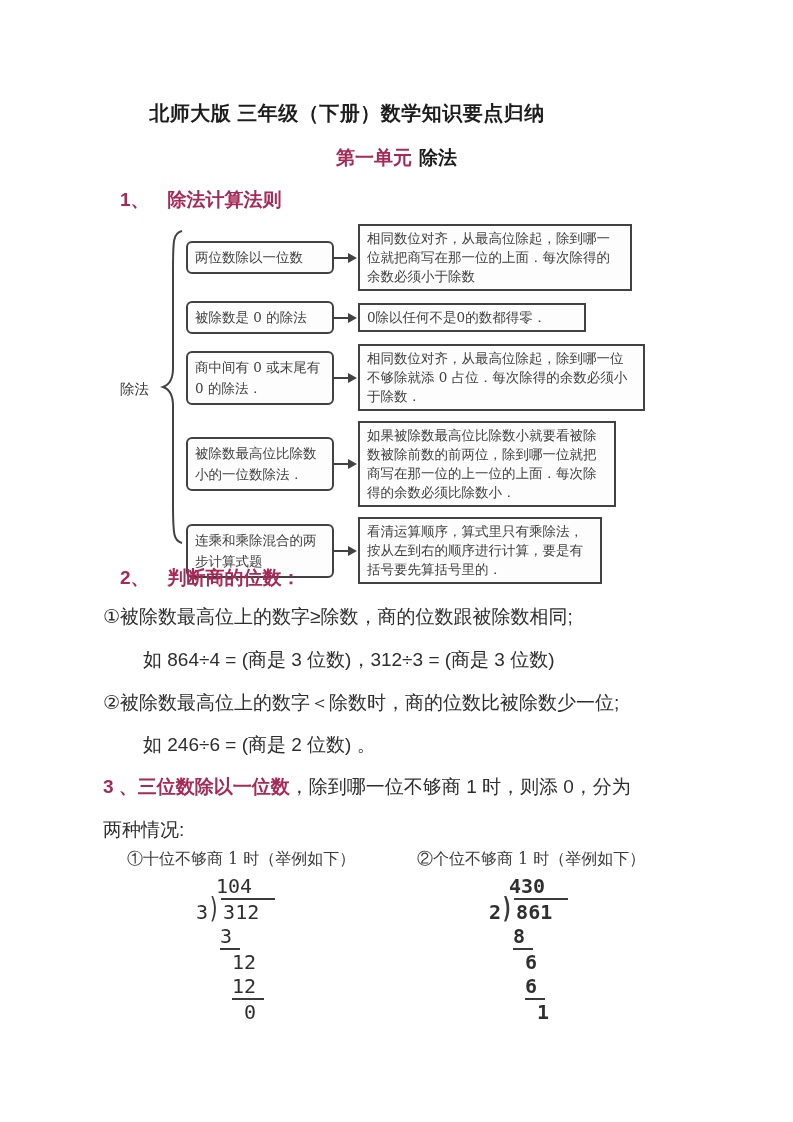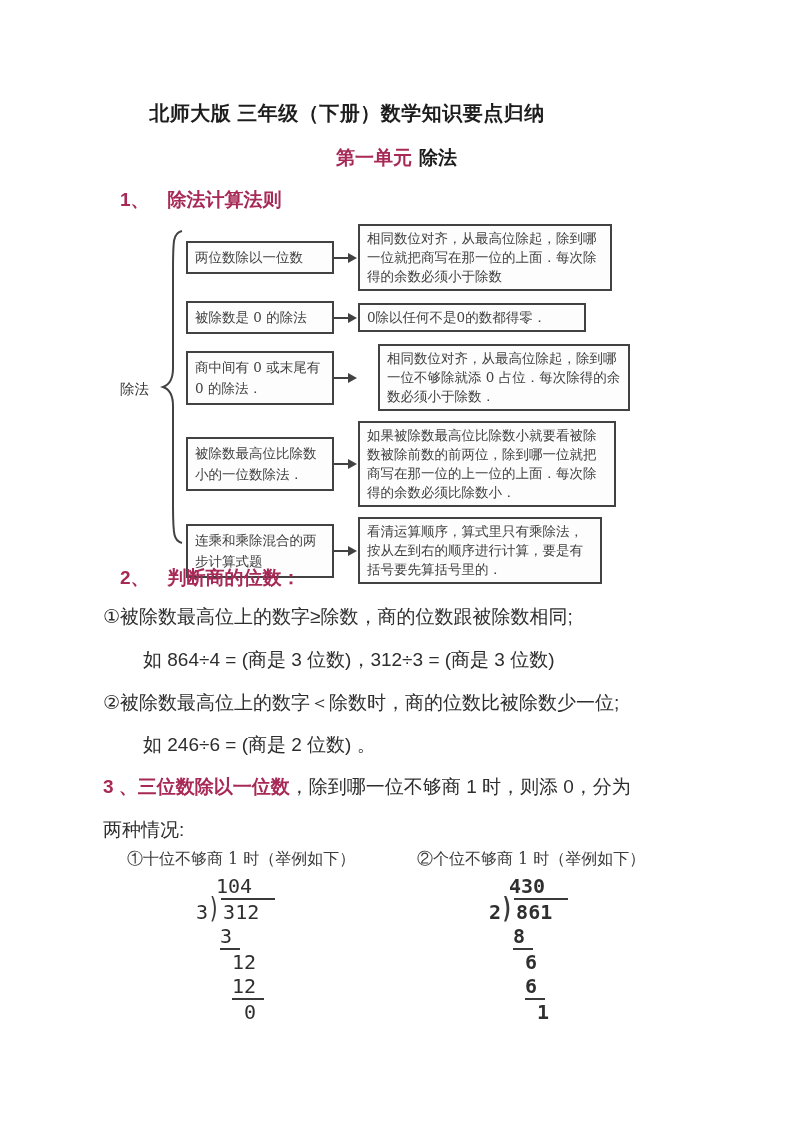--- a/index.html
+++ b/index.html
@@ -30,26 +30,26 @@
   .l3 .crimson{font-weight:bold;}
   .l4{top:817px;left:103px;}
 
   
   .diagram{top:224px;left:118px;width:566px;height:330px;font-family:"DejaVu Serif","Liberation Serif",serif;}
   .root-label{position:absolute;left:2px;top:50%;transform:translateY(-50%);font-size:14.5px;color:#3a3a3a;}
   .brace{position:absolute;left:42px;top:4px;}
   .drows{position:absolute;left:68px;top:0;display:flex;flex-direction:column;gap:10px;}
   .drow{display:flex;align-items:center;}
   .dbox{border:2px solid #424242;background:#fdfdfd;color:#404040;font-size:13.5px;line-height:19px;box-sizing:border-box;}
-  .lbox{width:148px;padding:4px 7px;line-height:21px;flex:none;}
+  .lbox{width:148px;padding:4px 7px;line-height:21px;flex:none;border-radius:6px;}
   .arrow{display:flex;align-items:center;width:24px;flex:none;}
   .arrow .shaft{width:14px;height:2px;background:#424242;}
   .arrow .head{width:0;height:0;border-left:9px solid #424242;border-top:5px solid transparent;border-bottom:5px solid transparent;}
   .rbox{padding:3px 7px;flex:none;}
-  .w0{width:254px;} .w1{width:228px;} .w2{width:252px;margin-left:20px;} .w3{width:258px;} .w4{width:244px;}
+  .w0{width:274px;} .w1{width:228px;} .w2{width:287px;} .w3{width:258px;} .w4{width:244px;}
 
   
   .caption{font-size:16px;color:#3b3b3b;font-family:"DejaVu Serif","Liberation Serif",serif;}
   .cap1{top:849px;left:127px;}
   .cap2{top:849px;left:417px;}
 
   
   .ld{font-family:"DejaVu Sans Mono","Liberation Mono",monospace;font-size:20px;line-height:24px;color:#2f2f2f;}
   .ld1{top:874px;left:196px;}
   .ld2{top:874px;left:489px;font-weight:bold;}

